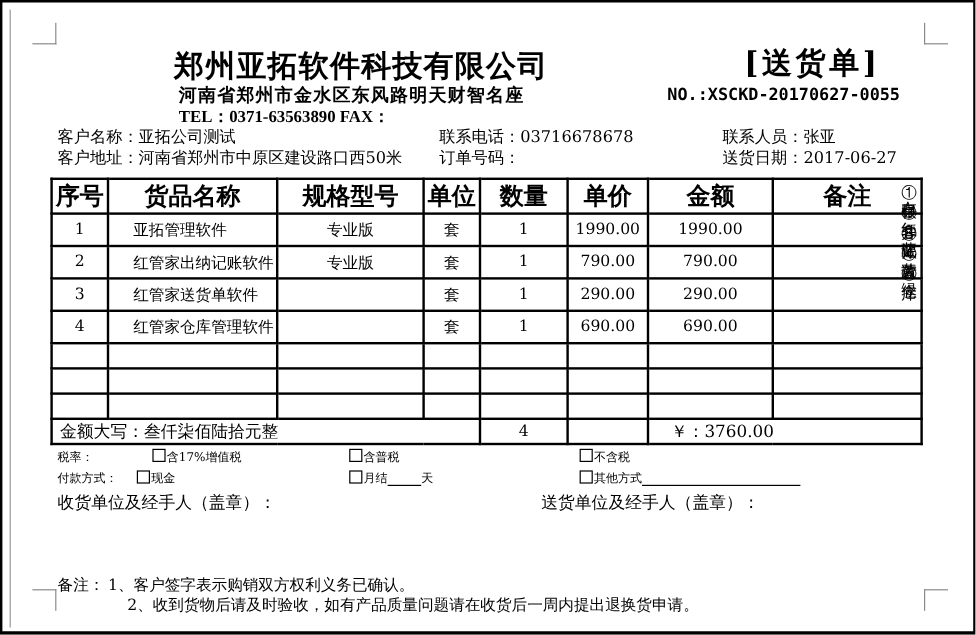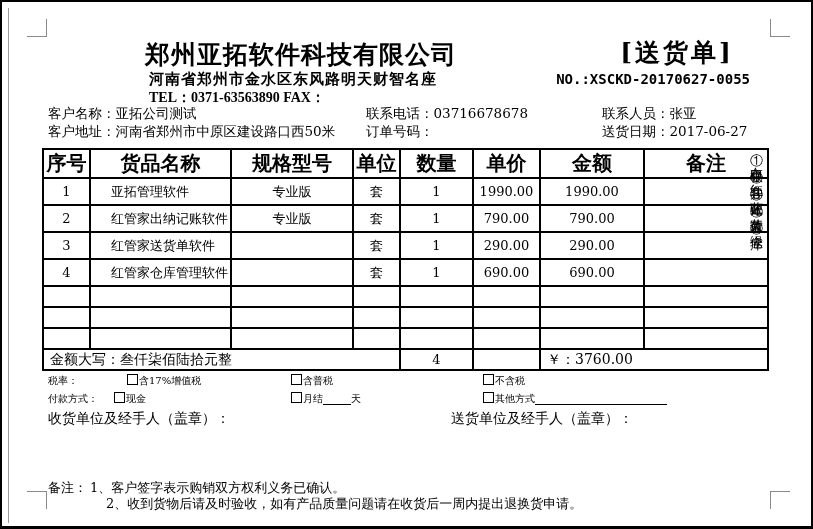--- a/index.html
+++ b/index.html
@@ -33,21 +33,21 @@
   .c1 { left:46px; } .c2 { left:364px;text-align:center; } .c3 { left:600px; }
 
   table.items { position:absolute; left:40px; top:146px; border-collapse:collapse; table-layout:fixed; }
   .items th, .items td { border:2px solid #000; font-size:13px; text-align:center;
                          padding:0 2px; overflow:hidden; white-space:nowrap; }
   .items th { font-size:20px; font-weight:bold; }
   .items td.name { text-align:left; padding-left:20px; }
   .items tr.hdr { height:29px; } .items tr.data { height:27px; }
   .items tr.blank { height:21px; } .items tr.total { height:21px; }
   .items td.total-label { text-align:left; padding-left:6px; font-size:14px; }
-  .items td.total-amt { text-align:left; padding-left:6px; font-size:14px; }
+  .items td.total-amt { text-align:left; padding-left:18px; font-size:14px; }
 
   .foot { font-size:10px; }
   .tax-row  { top:372px; } .pay-row { top:390px; }
   .sign-row { top:408px; font-size:14px; }
   .cb { display:inline-block; width:11px; height:11px; border:1px solid #000;
         vertical-align:-1px; margin-right:1px; background:#fff; }
   .uline { display:inline-block; border-bottom:1px solid #000; height:13px; vertical-align:-3px; }
   .notes { font-size:13px;margin-top:42px; }
   .side-note { position:absolute; left:746px; top:141px; height:285px;
                writing-mode:vertical-rl; text-orientation:upright;

